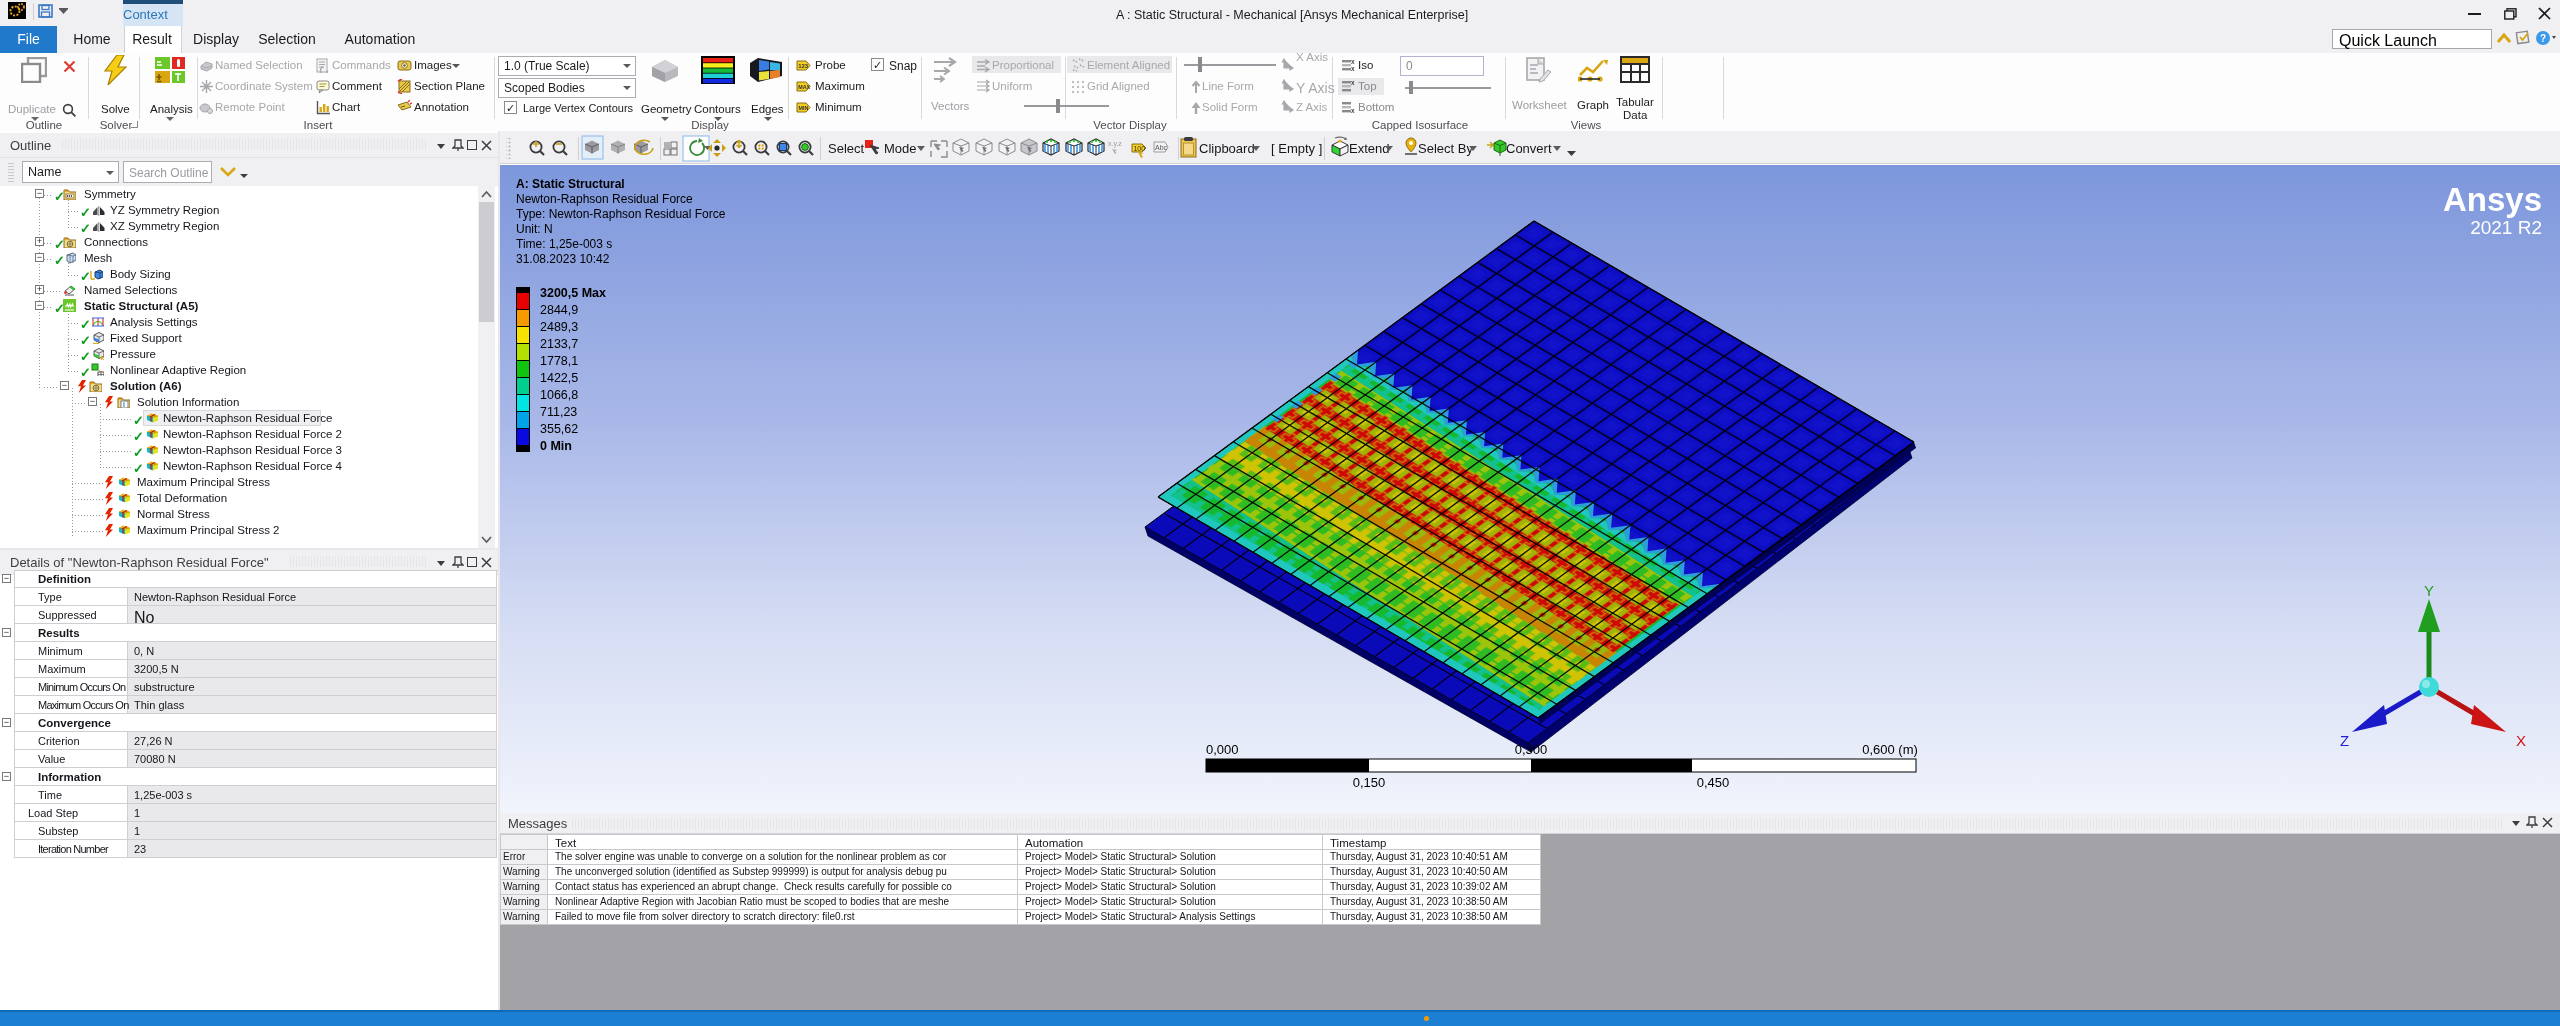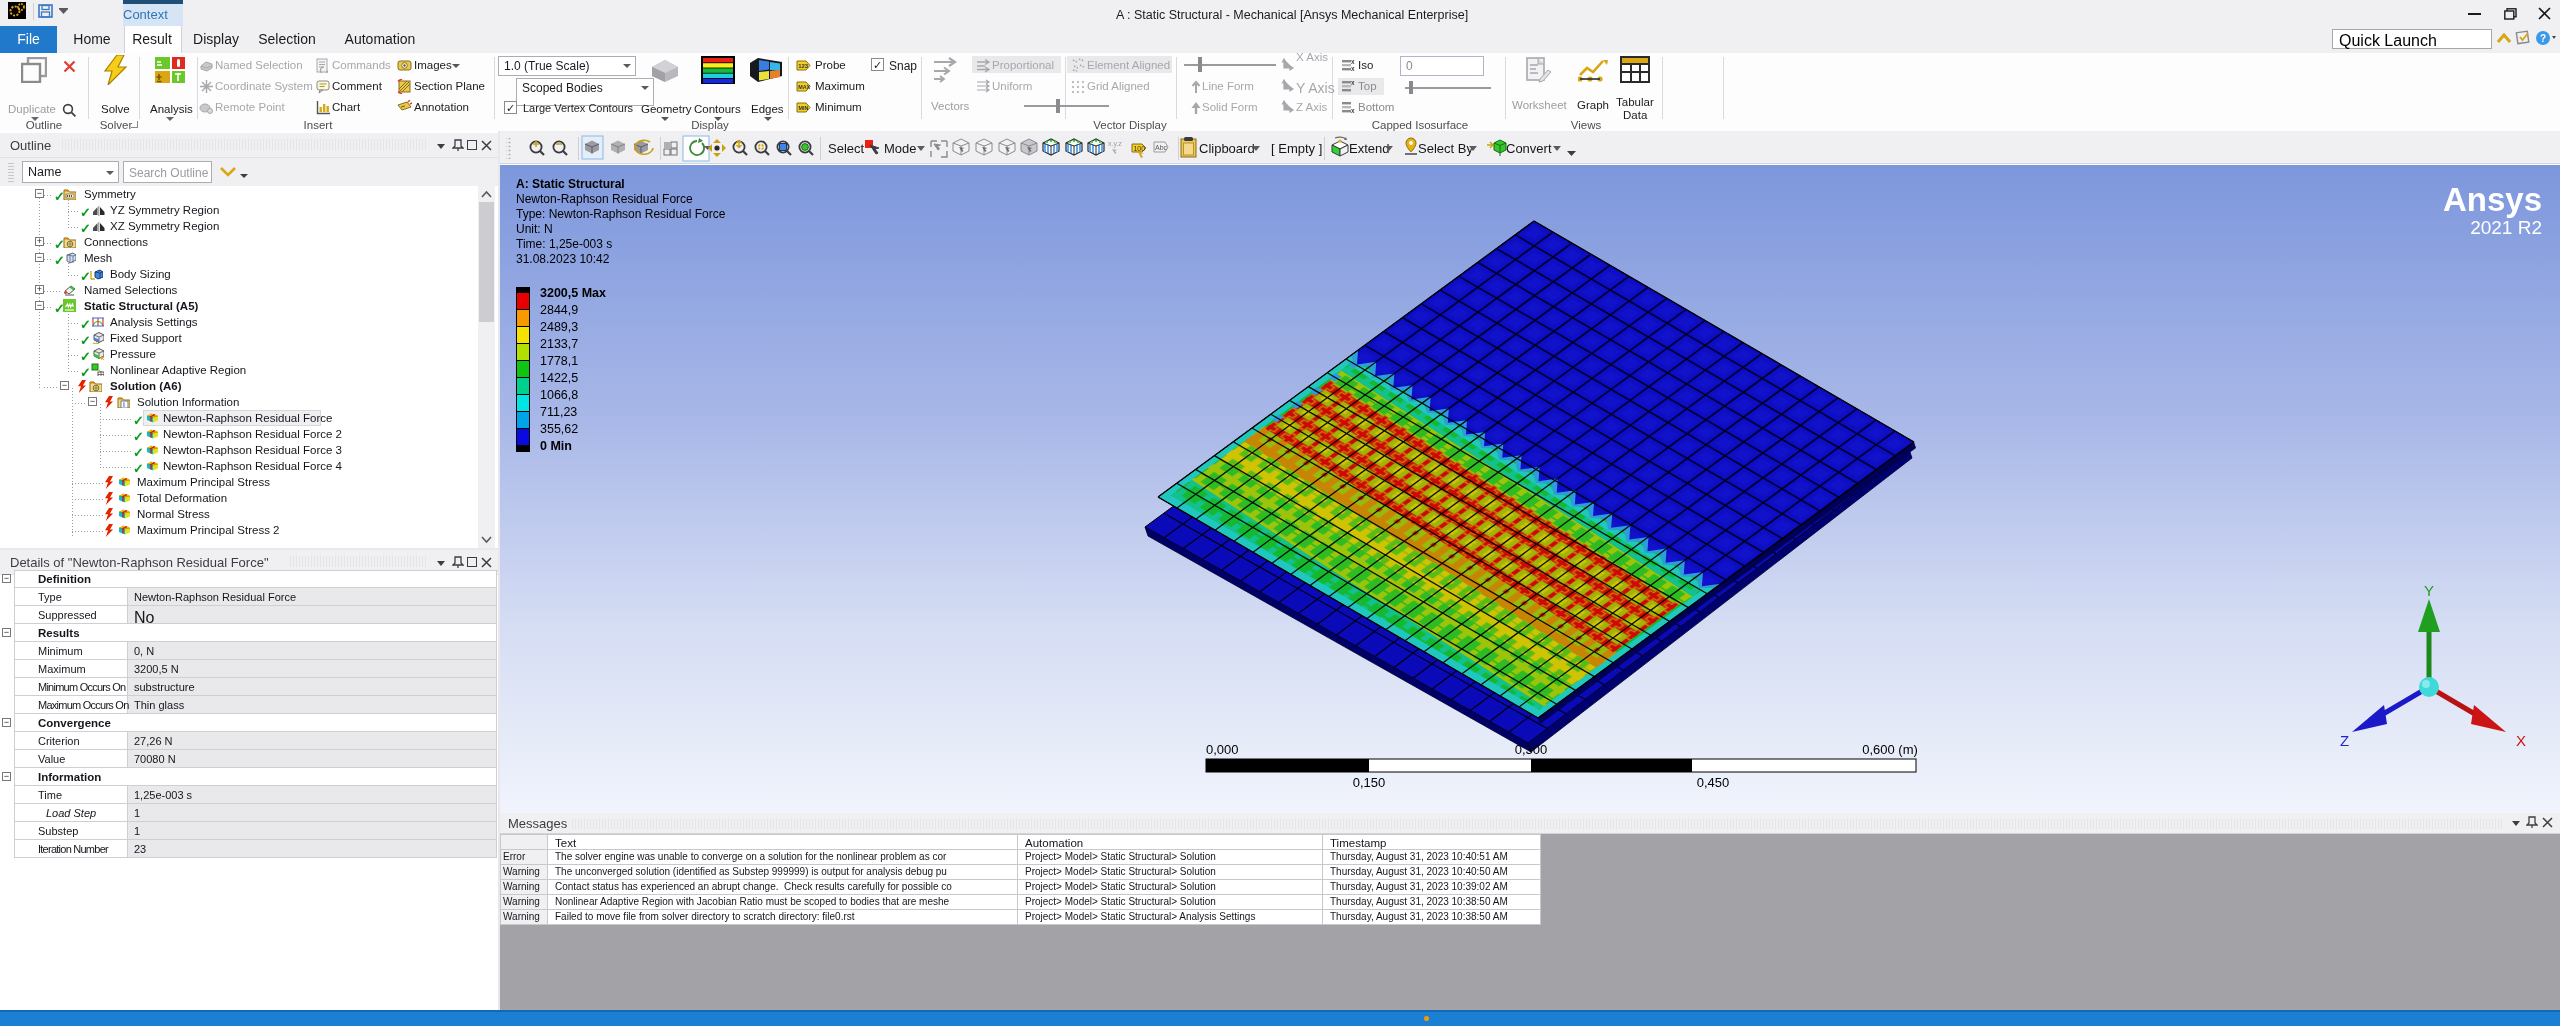--- a/index.html
+++ b/index.html
@@ -154,21 +154,21 @@
     <path d="M1 2l4-2M1 13l4 2" stroke="#e03c32" stroke-width="1.6"></path>
   </svg>
 <div class="txt" style="left:414px;top:80px;font-size:11.5px;color:#1b1b1f">Section Plane</div>
 <svg class="abs" style="left:397px;top:100px" width="15" height="15">
     <path d="M1 5l9-3 4 5-9 3z" fill="#e8c94a" stroke="#8a6d1c"></path>
     <path d="M4 7l4-1" stroke="#7a5a10"></path>
     <path d="M11 2l2-2M13 4l2-1" stroke="#e03c32" stroke-width="1.4"></path>
   </svg>
 <div class="txt" style="left:414px;top:101px;font-size:11.5px;color:#1b1b1f">Annotation</div>
 <div class="combo" style="left:498px;top:56px;width:138px;height:20px">1.0 (True Scale)<span class="ar"></span></div>
-<div class="combo" style="left:516px;top:78px;width:138px;height:28px">Scoped Bodies<span class="ar"></span></div>
+<div class="combo" style="left:498px;top:78px;width:138px;height:20px">Scoped Bodies<span class="ar"></span></div>
 <div class="cb" style="left:504px;top:101px">✓</div>
 <div class="txt dk" style="left:523px;top:102px;font-size:11px">Large Vertex Contours</div>
 <svg class="abs" style="left:651px;top:59px" width="28" height="24">
     <path d="M14 1L27 8v9l-13 6L1 17V8z" fill="#b9b9bd"></path>
     <path d="M14 1L27 8l-13 6L1 8z" fill="#d2d2d6"></path>
     <path d="M14 14v9L1 17V8z" fill="#a2a2a6"></path>
   </svg>
 <div class="txt dk" style="left:641px;top:103px;font-size:11.5px">Geometry</div>
 <div class="abs" style="left:661px;top:117px;width:0;height:0;border-left:4px solid transparent;border-right:4px solid transparent;border-top:4px solid #555"></div>
 <svg class="abs" style="left:701px;top:56px" width="34" height="28">
@@ -625,21 +625,21 @@
 <div class="txt" style="left:134px;top:753px;font-size:11px;color:#15151c">70080 N</div>
 <div class="drow" style="left:14px;top:768px;width:483px;border:1px solid #cfcfd3;border-top:none;background:#fff"></div>
 <div class="pm" style="left:2px;top:772px">−</div>
 <div class="txt" style="left:38px;top:771px;font-size:11.5px;font-weight:bold;color:#15151c">Information</div>
 <div class="drow" style="left:14px;top:786px;width:114px;border:1px solid #cfcfd3;border-top:none;background:#fff"></div>
 <div class="drow" style="left:128px;top:786px;width:369px;border:1px solid #cfcfd3;border-top:none;border-left:none;background:#e9e9eb"></div>
 <div class="txt" style="left:38px;top:789px;font-size:11px;color:#15151c;">Time</div>
 <div class="txt" style="left:134px;top:789px;font-size:11px;color:#15151c">1,25e-003 s</div>
 <div class="drow" style="left:14px;top:804px;width:114px;border:1px solid #cfcfd3;border-top:none;background:#fff"></div>
 <div class="drow" style="left:128px;top:804px;width:369px;border:1px solid #cfcfd3;border-top:none;border-left:none;background:#e9e9eb"></div>
-<div class="txt" style="left:46px;top:807px;font-size:11px;color:#15151c;font-style:italic;">Load Step</div>
+<div class="txt" style="left:28px;top:807px;font-size:11px;color:#15151c;">Load Step</div>
 <div class="txt" style="left:134px;top:807px;font-size:11px;color:#15151c">1</div>
 <div class="drow" style="left:14px;top:822px;width:114px;border:1px solid #cfcfd3;border-top:none;background:#fff"></div>
 <div class="drow" style="left:128px;top:822px;width:369px;border:1px solid #cfcfd3;border-top:none;border-left:none;background:#e9e9eb"></div>
 <div class="txt" style="left:38px;top:825px;font-size:11px;color:#15151c;">Substep</div>
 <div class="txt" style="left:134px;top:825px;font-size:11px;color:#15151c">1</div>
 <div class="drow" style="left:14px;top:840px;width:114px;border:1px solid #cfcfd3;border-top:none;background:#fff"></div>
 <div class="drow" style="left:128px;top:840px;width:369px;border:1px solid #cfcfd3;border-top:none;border-left:none;background:#e9e9eb"></div>
 <div class="txt" style="left:38px;top:843px;font-size:11px;color:#15151c;letter-spacing:-0.75px;">Iteration Number</div>
 <div class="txt" style="left:134px;top:843px;font-size:11px;color:#15151c">23</div>
 <div class="abs" style="left:14px;top:570px;width:484px;height:1px;background:#cfcfd3"></div>

